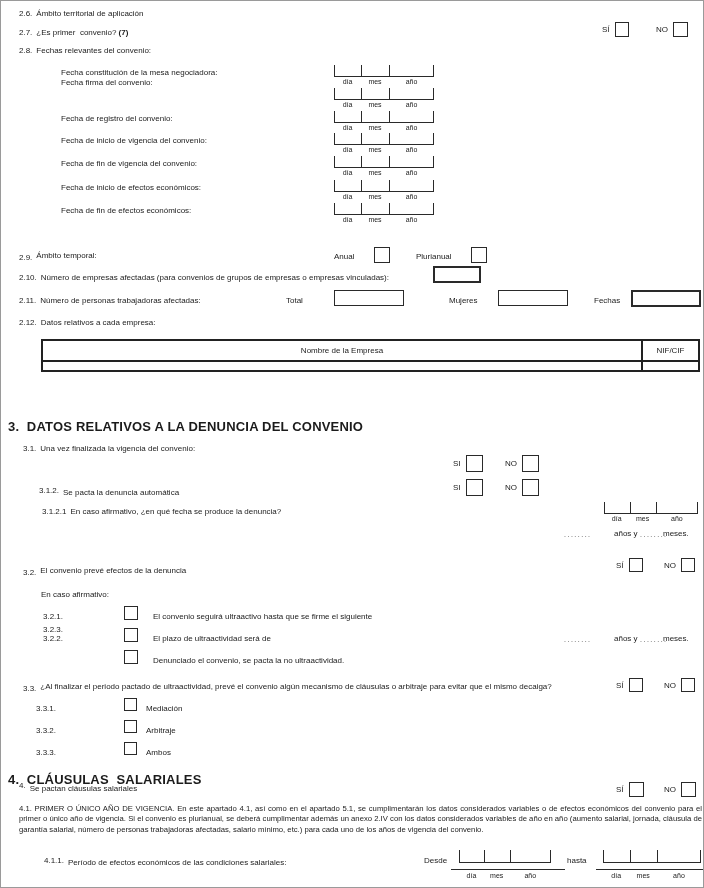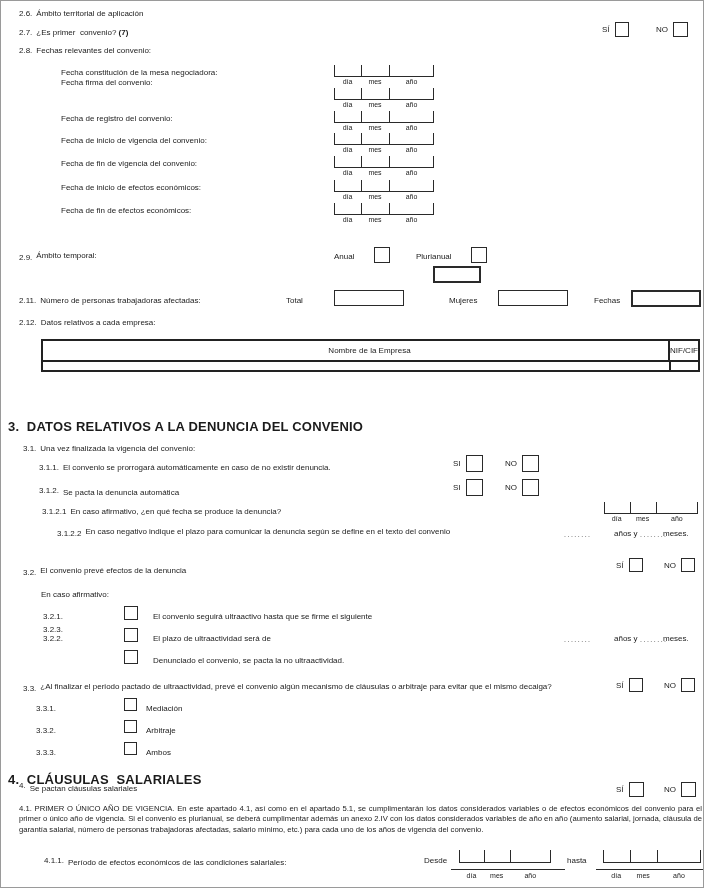--- a/index.html
+++ b/index.html
@@ -27,21 +27,21 @@
   .dmy .c1{left:0;width:27%;}
   .dmy .c2{left:27%;width:28%;}
   .dmy .c3{left:55%;width:45%;}
   .inputbox{position:absolute;border:1px solid #2a2a2a;background:#fff;box-sizing:border-box;}
   .inputbox.th{border-width:2px;}
   .hline{position:absolute;height:1px;background:#2a2a2a;}
   .dots{color:#3a3a3a;font-size:7px;letter-spacing:1.5px;}
   .table{position:absolute;border:2px solid #222;display:flex;flex-direction:column;box-sizing:border-box;background:#fff;}
   .thead{display:flex;flex:0 0 19px;border-bottom:2px solid #222;}
   .trow{display:flex;flex:1;}
-  .tc1{width:598px;display:flex;align-items:center;justify-content:center;font-size:8px;padding-left:28px;}
+  .tc1{width:598px;display:flex;align-items:center;justify-content:center;font-size:8px;}
   .tc2{flex:1;border-left:2px solid #222;display:flex;align-items:center;justify-content:center;font-size:8px;}
   .para{position:absolute;font-size:7.7px;line-height:10.3px;text-align:justify;}
 </style>
 </head>
 <body>
 
 <div class="page">
 
   <div class="t" style="left:18px;top:8px"><span class="num">2.6.</span><span>Ámbito territorial de aplicación</span></div>
 
@@ -133,20 +133,21 @@
       <span class="c2">mes</span>
       <span class="c3">año</span>
     </div>
 
   <div class="t" style="left:18px;top:252px"><span class="num">2.9.</span><span class="up2">Ámbito temporal:</span></div>
   <div class="t" style="left:333px;top:251px">Anual</div>
   <div class="cb" style="left:373px;top:246px;width:16px;height:16px"></div>
   <div class="t" style="left:415px;top:251px">Plurianual</div>
   <div class="cb" style="left:470px;top:246px;width:16px;height:16px"></div>
 
+  <div class="t" style="left:18px;top:272px"><span class="num">2.10.</span><span>Número de empresas afectadas (para convenios de grupos de empresas o empresas vinculadas):</span></div>
   <div class="inputbox th" style="left:432px;top:265px;width:48px;height:17px"></div>
 
   <div class="t" style="left:18px;top:295px"><span class="num">2.11.</span><span>Número de personas trabajadoras afectadas:</span></div>
   <div class="t" style="left:285px;top:295px">Total</div>
   <div class="inputbox" style="left:333px;top:289px;width:70px;height:16px"></div>
   <div class="t" style="left:448px;top:295px">Mujeres</div>
   <div class="inputbox" style="left:497px;top:289px;width:70px;height:16px"></div>
   <div class="t" style="left:593px;top:295px">Fechas</div>
   <div class="inputbox th" style="left:630px;top:289px;width:70px;height:17px"></div>
 
@@ -160,21 +161,20 @@
     <div class="trow">
       <div class="tc1"></div>
       <div class="tc2"></div>
     </div>
   </div>
 
   <div class="h" style="left:7px;top:418px">3.  DATOS RELATIVOS A LA DENUNCIA DEL CONVENIO</div>
 
   <div class="t" style="left:22px;top:443px"><span class="num">3.1.</span><span>Una vez finalizada la vigencia del convenio:</span></div>
 
-  <div class="t" style="left:38px;top:462px"><span class="num">3.1.1.</span><span>El convenio se prorrogará automáticamente en caso de no existir denuncia.</span></div>
   <div class="pair" style="left:452px;top:454px">
       <span>SI</span>
       <div class="box" style="width:17px;height:17px"></div>
     </div>
   <div class="pair" style="left:504px;top:454px">
       <span>NO</span>
       <div class="box" style="width:17px;height:17px"></div>
     </div>
 
   <div class="t" style="left:38px;top:487px"><span class="num up2">3.1.2.</span><span>Se pacta la denuncia automática</span></div>
@@ -191,21 +191,20 @@
   <div class="comb" style="left:603px;top:501px;width:94px;height:12px">
       <i class="s1"></i>
       <i class="s2"></i>
     </div>
   <div class="dmy" style="left:603px;top:514px;width:94px">
       <span class="c1">día</span>
       <span class="c2">mes</span>
       <span class="c3">año</span>
     </div>
 
-  <div class="t" style="left:56px;top:528px"><span class="num">3.1.2.2</span><span class="up2">En caso negativo indique el plazo para comunicar la denuncia según se define en el texto del convenio</span></div>
   <div class="t dots" style="left:563px;top:529px">........</div>
   <div class="t" style="left:613px;top:528px">años y</div>
   <div class="t dots" style="left:639px;top:529px">........</div>
   <div class="t" style="left:662px;top:528px">meses.</div>
 
   <div class="t" style="left:22px;top:567px"><span class="num">3.2.</span><span class="up2">El convenio prevé efectos de la denuncia</span></div>
   <div class="pair" style="left:615px;top:556px">
       <span>SÍ</span>
       <div class="box" style="width:14px;height:14px"></div>
     </div>

